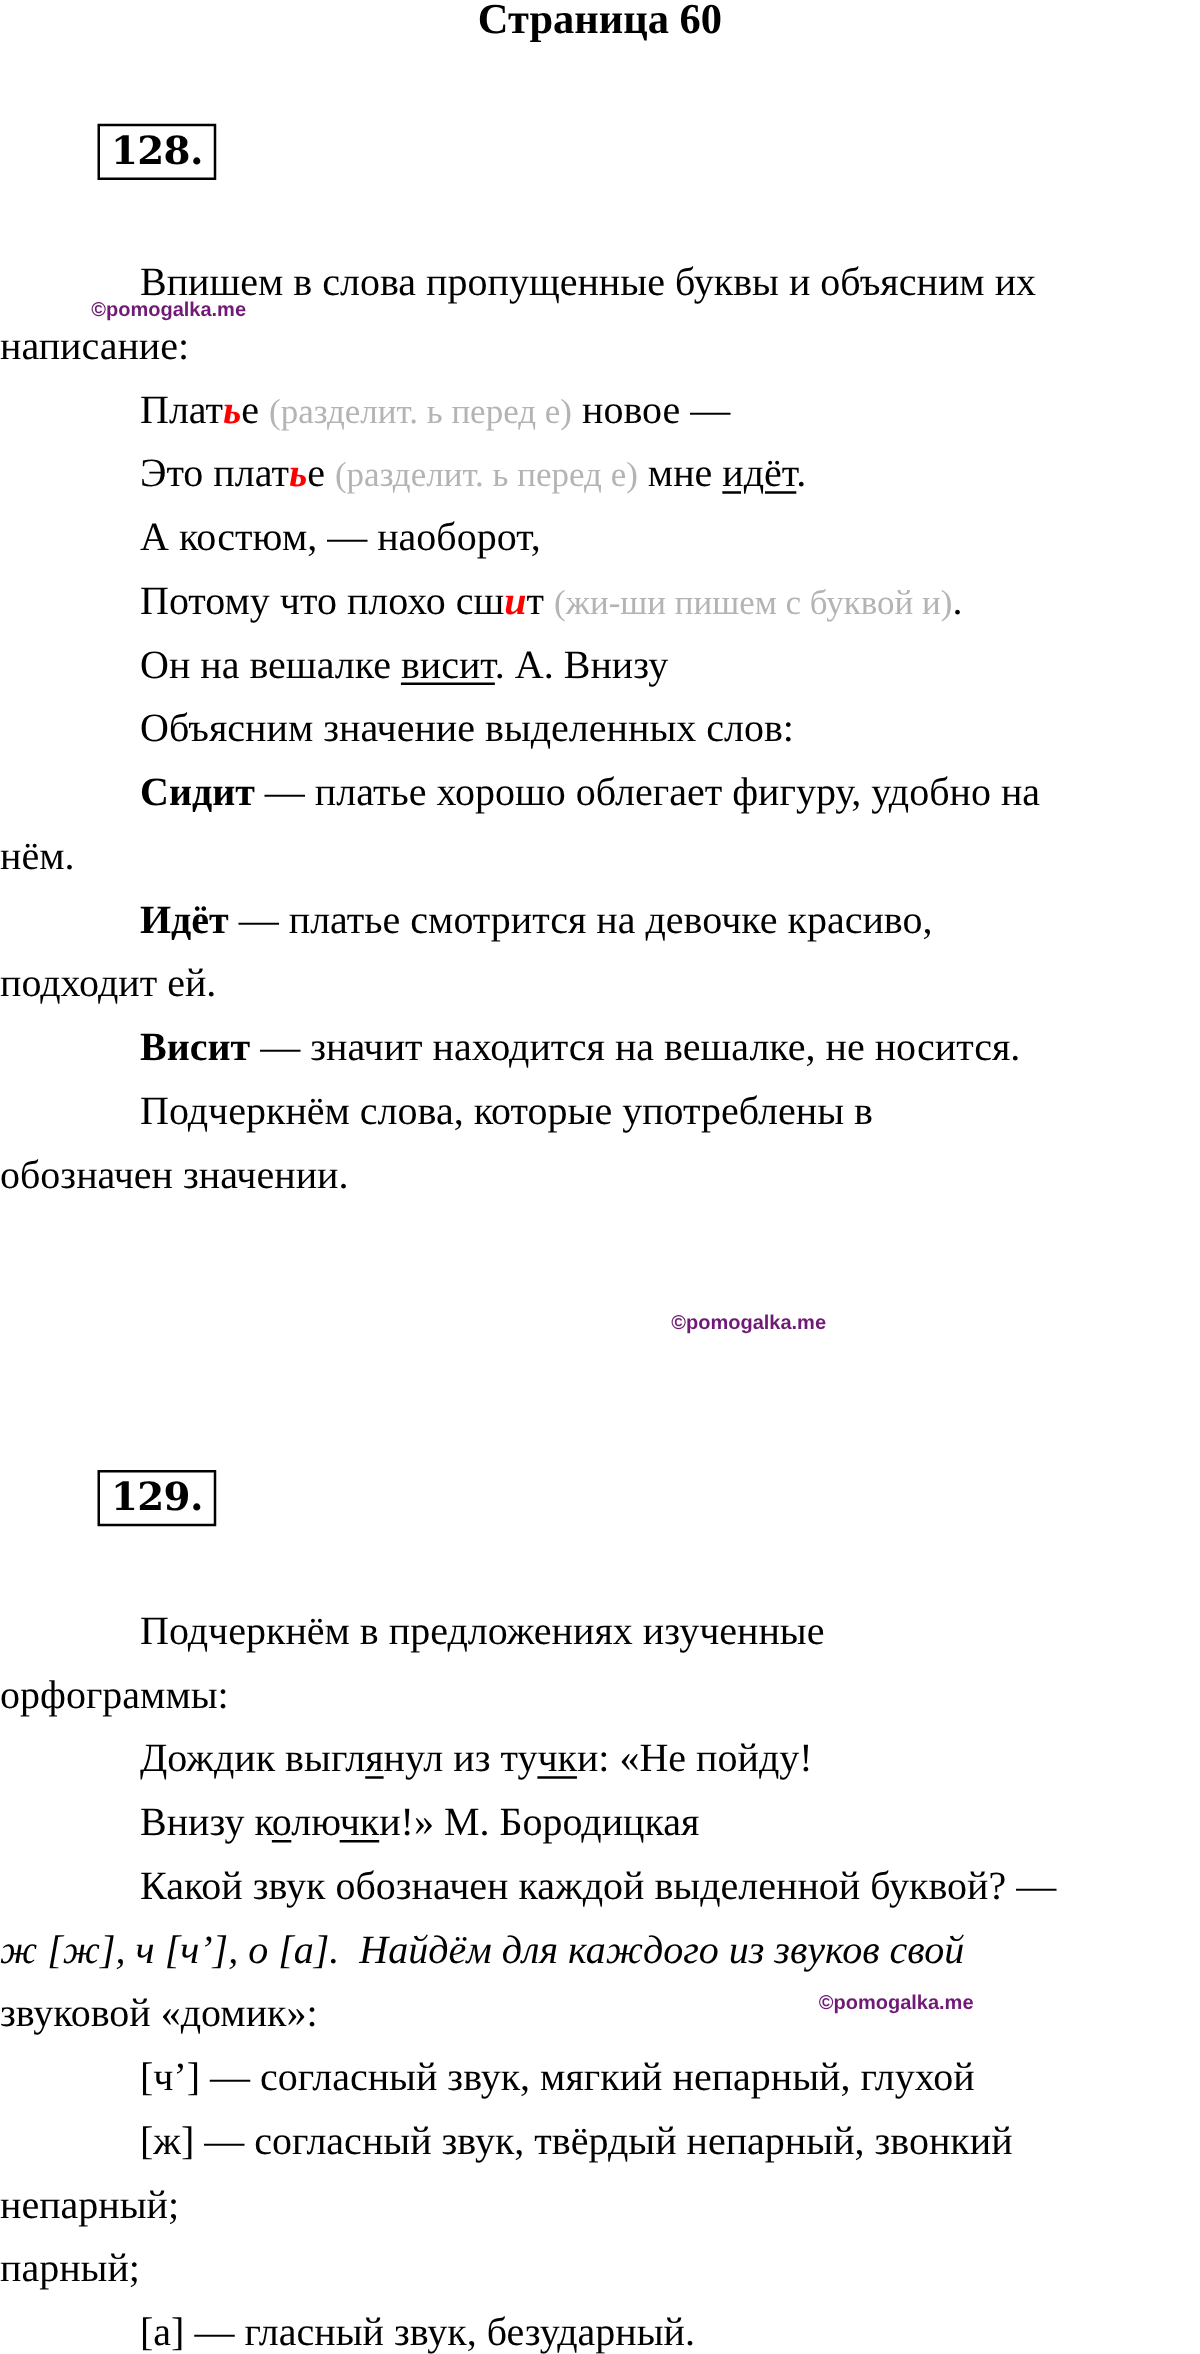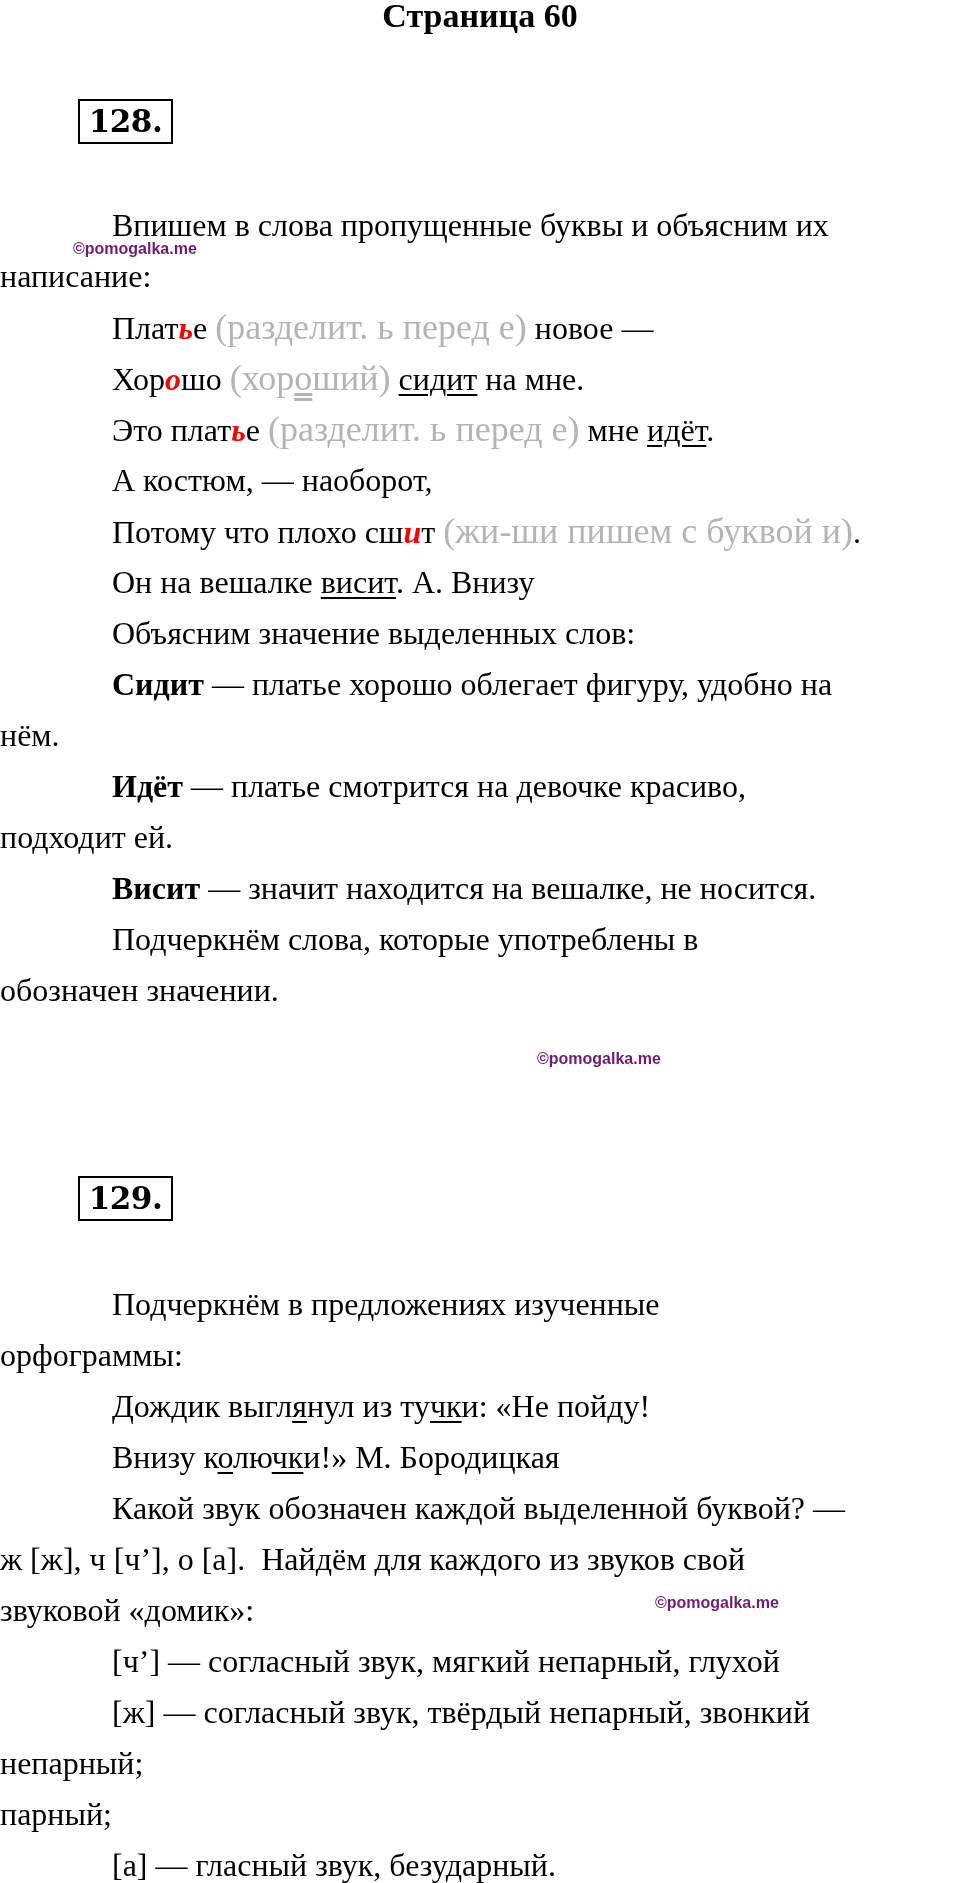--- a/index.html
+++ b/index.html
@@ -16,21 +16,21 @@
     position: absolute; left: 78px; width: 91px; height: 41px;
     border: 2px solid #000; box-sizing: content-box;
     font-family: "DejaVu Serif", "Liberation Serif", serif;
     font-weight: bold; font-size: 31px; line-height: 41px; text-align: center;
     letter-spacing: -0.5px;
   }
   .block { position: absolute; left: 0; width: 960px; font-size: 32px; line-height: 51px; }
   .line { height: 51px; white-space: nowrap; }
   .ind { padding-left: 112px; }
   .red { color: #ff0000; font-weight: bold; font-style: italic; }
-  .gray { color: #b4b4b4; font-size: 36px; }
+  .gray { color: #b4b4b4; font-size: 28px; }
   .u { text-decoration: underline; text-decoration-thickness: 2px; text-underline-offset: 4px; }
   .uu { text-decoration: underline double; text-underline-offset: 3px; }
   b { font-weight: bold; }
   .wm {
     position: absolute; font-family: "Liberation Sans", "DejaVu Sans", sans-serif;
     font-weight: bold; font-size: 16px; line-height: 18px; color: #701a75; white-space: nowrap;
   }
 </style>
 </head>
 <body>
@@ -40,26 +40,20 @@
 <div class="num-box" style="top:99px;">128.</div>
 
 <div class="block" style="top:200px;">
   <div class="line ind">Впишем в слова пропущенные буквы и объясним их</div>
   <div class="line">написание:</div>
 
   <div class="line ind">
     <span>Плат</span><span class="red">ь</span><span>е</span>
     <span class="gray">(разделит. ь перед е)</span>
     <span>новое —</span>
-  </div>
-  <div class="line ind">
-    <span>Хор</span><span class="red">о</span><span>шо</span>
-    <span class="gray"><span>(хор</span><span class="uu">о</span><span>ший)</span></span>
-    <span class="u">сидит</span>
-    <span>на мне.</span>
   </div>
   <div class="line ind">
     <span>Это плат</span><span class="red">ь</span><span>е</span>
     <span class="gray">(разделит. ь перед е)</span>
     <span>мне</span>
     <span class="u">идёт</span><span>.</span>
   </div>
   <div class="line ind">А костюм, — наоборот,</div>
   <div class="line ind">
     <span>Потому что плохо сш</span><span class="red">и</span><span>т</span>
@@ -90,21 +84,21 @@
 <div class="block" style="top:1279px;">
   <div class="line ind">Подчеркнём в предложениях изученные</div>
   <div class="line">орфограммы:</div>
   <div class="line ind">
     <span>Дождик выгл</span><span class="u">я</span><span>нул из ту</span><span class="u">чк</span><span>и: «Не пойду!</span>
   </div>
   <div class="line ind">
     <span>Внизу к</span><span class="u">о</span><span>лю</span><span class="u">чк</span><span>и!» М. Бородицкая</span>
   </div>
   <div class="line ind">Какой звук обозначен каждой выделенной буквой? —</div>
-  <div class="line" style="white-space:pre;">ж [ж], ч [ч’], о [а].  Найдём для каждого из звуков свой</div>
+  <div class="line" style="white-space:pre;font-style:italic;">ж [ж], ч [ч’], о [а].  Найдём для каждого из звуков свой</div>
   <div class="line">звуковой «домик»:</div>
   <div class="line ind">[ч’] — согласный звук, мягкий непарный, глухой</div>
   <div class="line ind">[ж] — согласный звук, твёрдый непарный, звонкий</div>
   <div class="line">непарный;</div>
   <div class="line">парный;</div>
   <div class="line ind">[а] — гласный звук, безударный.</div>
 </div>
 
 <div class="wm" style="left:655px; top:1594px;">©pomogalka.me</div>
 

